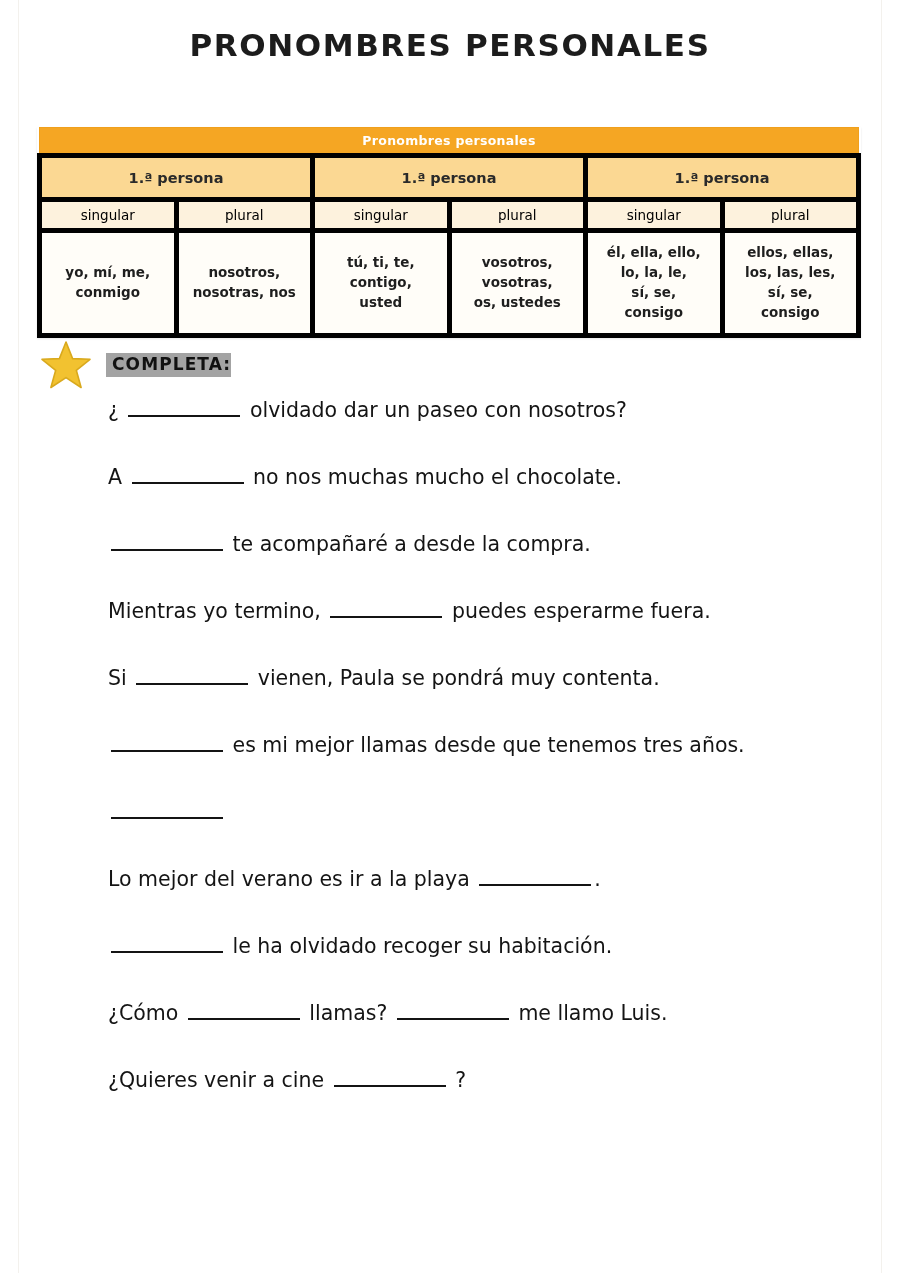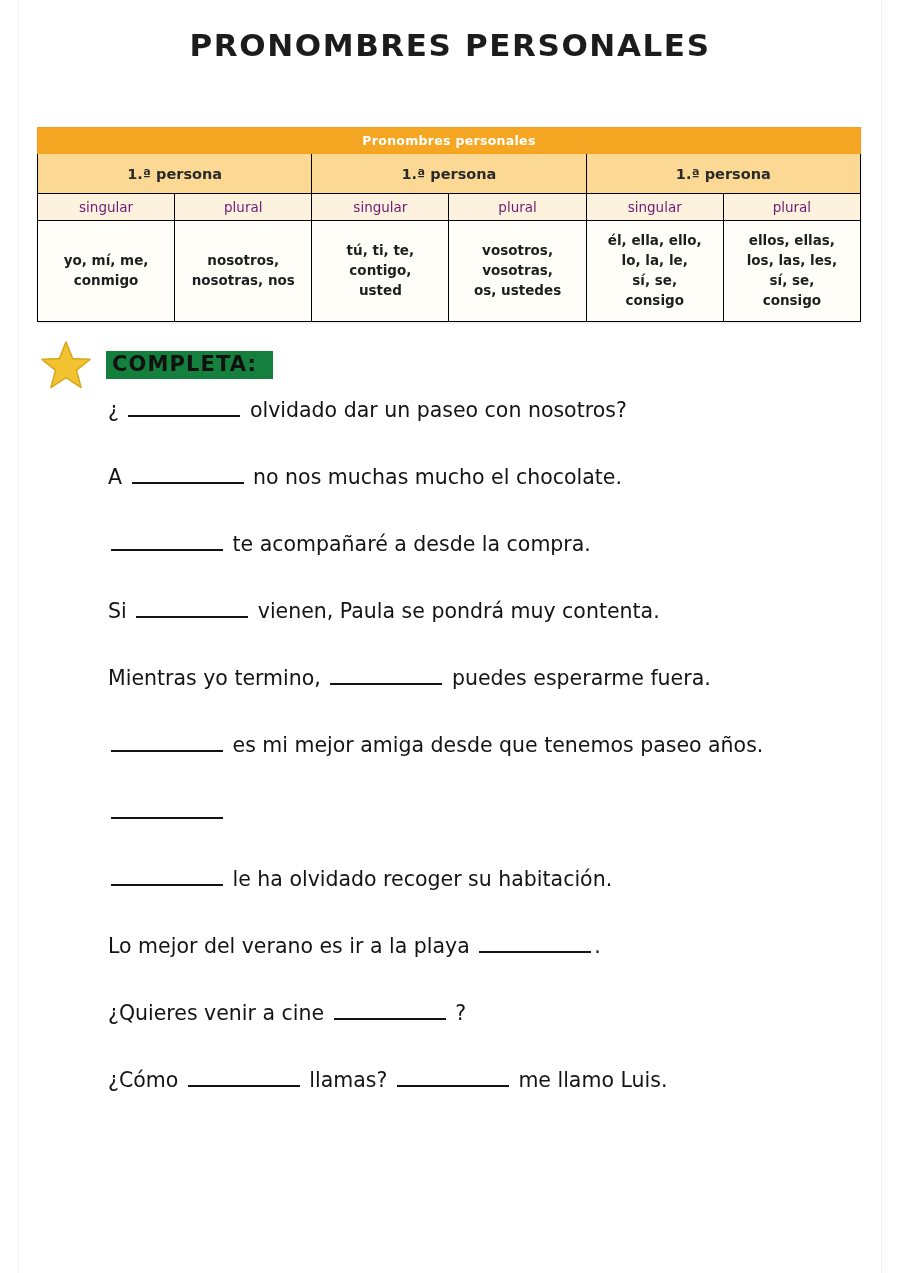--- a/index.html
+++ b/index.html
@@ -46,21 +46,21 @@
   .pronoun-table {
     position: absolute;
     left: 37px;
     top: 127px;
     width: 824px;
     border-collapse: collapse;
     table-layout: fixed;
     box-shadow: 0 1px 2px rgba(0,0,0,0.10);
   }
   .pronoun-table td {
-    border: 1px solid #000000;
+    border: 5px solid #000000;
     padding: 0;
     text-align: center;
     vertical-align: middle;
     font-family: "DejaVu Sans", sans-serif;
   }
   .tbl-title {
     height: 25px;
     background: #f5a623;
     color: #ffffff;
     font-size: 12.5px;
@@ -71,21 +71,21 @@
   .tbl-person {
     height: 39px;
     background: #fbd893;
     color: #2a2a2a;
     font-size: 14.5px;
     font-weight: 700;
   }
   .tbl-number {
     height: 26px;
     background: #fdf2dd;
-    color: #701a75;
+    color: #000000;
     font-size: 13.5px;
     font-weight: 500;
   }
   .tbl-body {
     height: 100px;
     background: #fffdf8;
     color: #1e1e1e;
     font-size: 13.5px;
     font-weight: 700;
     line-height: 1.48;
@@ -102,27 +102,27 @@
     gap: 14px;
   }
   .star-icon {
     width: 52px;
     height: 50px;
     display: block;
     flex: 0 0 auto;
   }
   .completa-label {
     display: inline-block;
-    background: #15803d;
+    background: #a3a3a3;
     color: #111111;
     font-family: "DejaVu Sans", sans-serif;
-    font-size: 21px;
+    font-size: 17px;
     font-weight: 700;
     letter-spacing: 1.1px;
-    padding: 2px 16px 3px 6px;
+    padding: 2px 0 3px 6px;
     line-height: 1.12;
   }
 
   
   .exercise-list {
     position: absolute;
     left: 108px;
     top: 398px;
     width: 770px;
   }
@@ -188,21 +188,21 @@
   <svg class="star-icon" viewBox="0 0 52 50">
     <polygon points="26,2 32.6,18.6 50,19.3 36.3,30.3 41.1,47.5 26,37.6 10.9,47.5 15.7,30.3 2,19.3 19.4,18.6" fill="#f2c230" stroke="#d9a91d" stroke-width="1.6" stroke-linejoin="round"></polygon>
   </svg>
   <span class="completa-label">COMPLETA:</span>
 </div>
 
 <div class="exercise-list">
     <div class="exercise-item"><span class="ex-seg">¿ </span><span class="ex-blank"></span><span class="ex-seg"> olvidado dar un paseo con nosotros?</span></div>
     <div class="exercise-item"><span class="ex-seg">A </span><span class="ex-blank"></span><span class="ex-seg"> no nos muchas mucho el chocolate.</span></div>
     <div class="exercise-item"><span class="ex-blank"></span><span class="ex-seg"> te acompañaré a desde la compra.</span></div>
+    <div class="exercise-item"><span class="ex-seg">Mientras yo termino, </span><span class="ex-blank"></span><span class="ex-seg"> puedes esperarme fuera.</span></div>
     <div class="exercise-item"><span class="ex-seg">Si </span><span class="ex-blank"></span><span class="ex-seg"> vienen, Paula se pondrá muy contenta.</span></div>
-    <div class="exercise-item"><span class="ex-seg">Mientras yo termino, </span><span class="ex-blank"></span><span class="ex-seg"> puedes esperarme fuera.</span></div>
-    <div class="exercise-item"><span class="ex-blank"></span><span class="ex-seg"> es mi mejor amiga desde que tenemos paseo años.</span></div>
+    <div class="exercise-item"><span class="ex-blank"></span><span class="ex-seg"> es mi mejor llamas desde que tenemos tres años.</span></div>
     <div class="exercise-item"><span class="ex-blank"></span></div>
+    <div class="exercise-item"><span class="ex-seg">Lo mejor del verano es ir a la playa </span><span class="ex-blank"></span><span class="ex-seg">.</span></div>
     <div class="exercise-item"><span class="ex-blank"></span><span class="ex-seg"> le ha olvidado recoger su habitación.</span></div>
-    <div class="exercise-item"><span class="ex-seg">Lo mejor del verano es ir a la playa </span><span class="ex-blank"></span><span class="ex-seg">.</span></div>
+    <div class="exercise-item"><span class="ex-seg">¿Cómo </span><span class="ex-blank"></span><span class="ex-seg"> llamas? </span><span class="ex-blank"></span><span class="ex-seg"> me llamo Luis.</span></div>
     <div class="exercise-item"><span class="ex-seg">¿Quieres venir a cine </span><span class="ex-blank"></span><span class="ex-seg"> ?</span></div>
-    <div class="exercise-item"><span class="ex-seg">¿Cómo </span><span class="ex-blank"></span><span class="ex-seg"> llamas? </span><span class="ex-blank"></span><span class="ex-seg"> me llamo Luis.</span></div>
   </div>
 
 </body></html>

